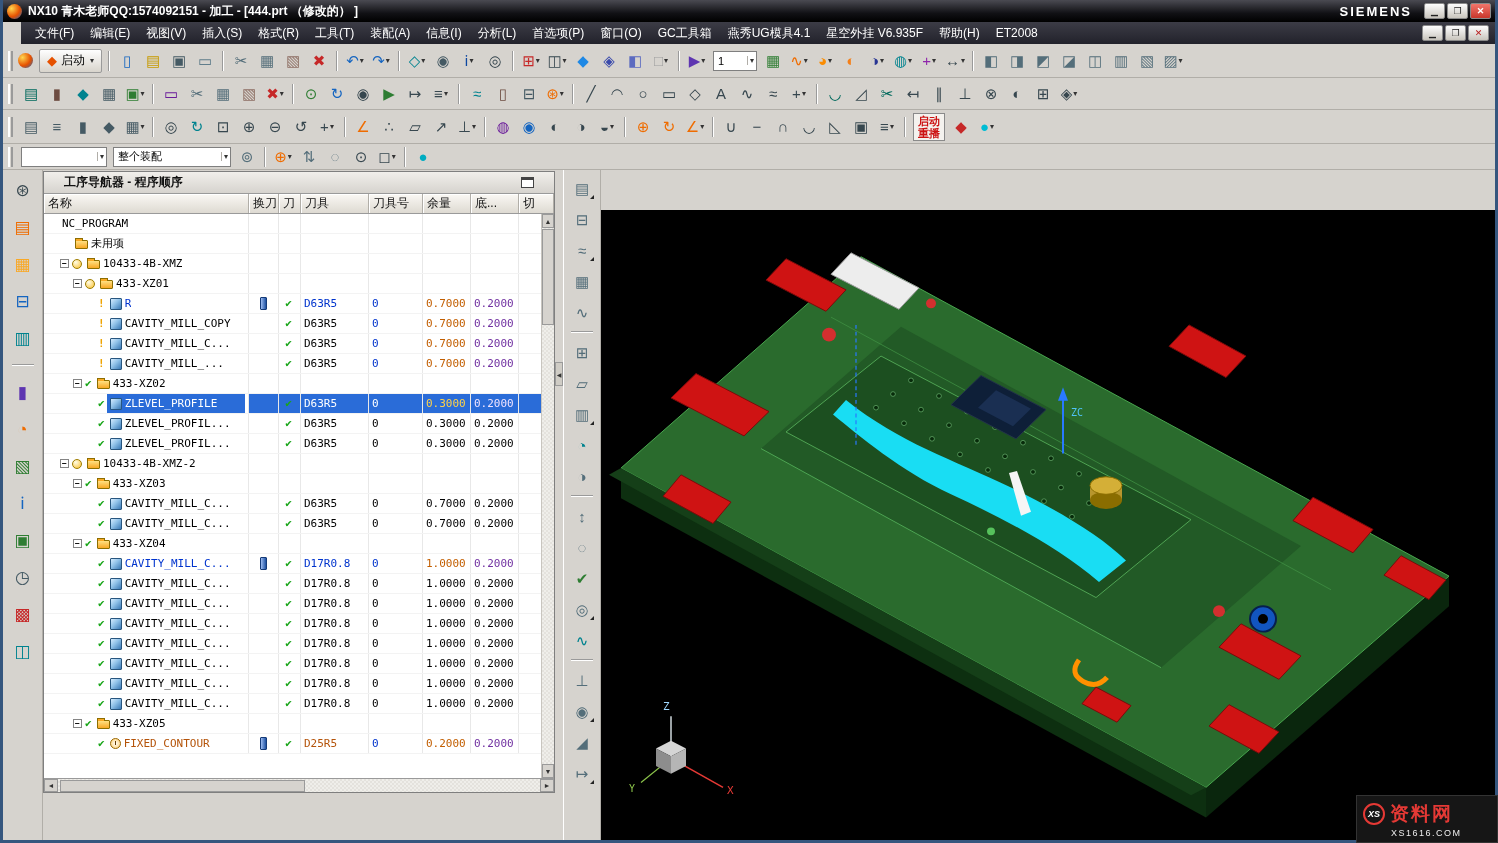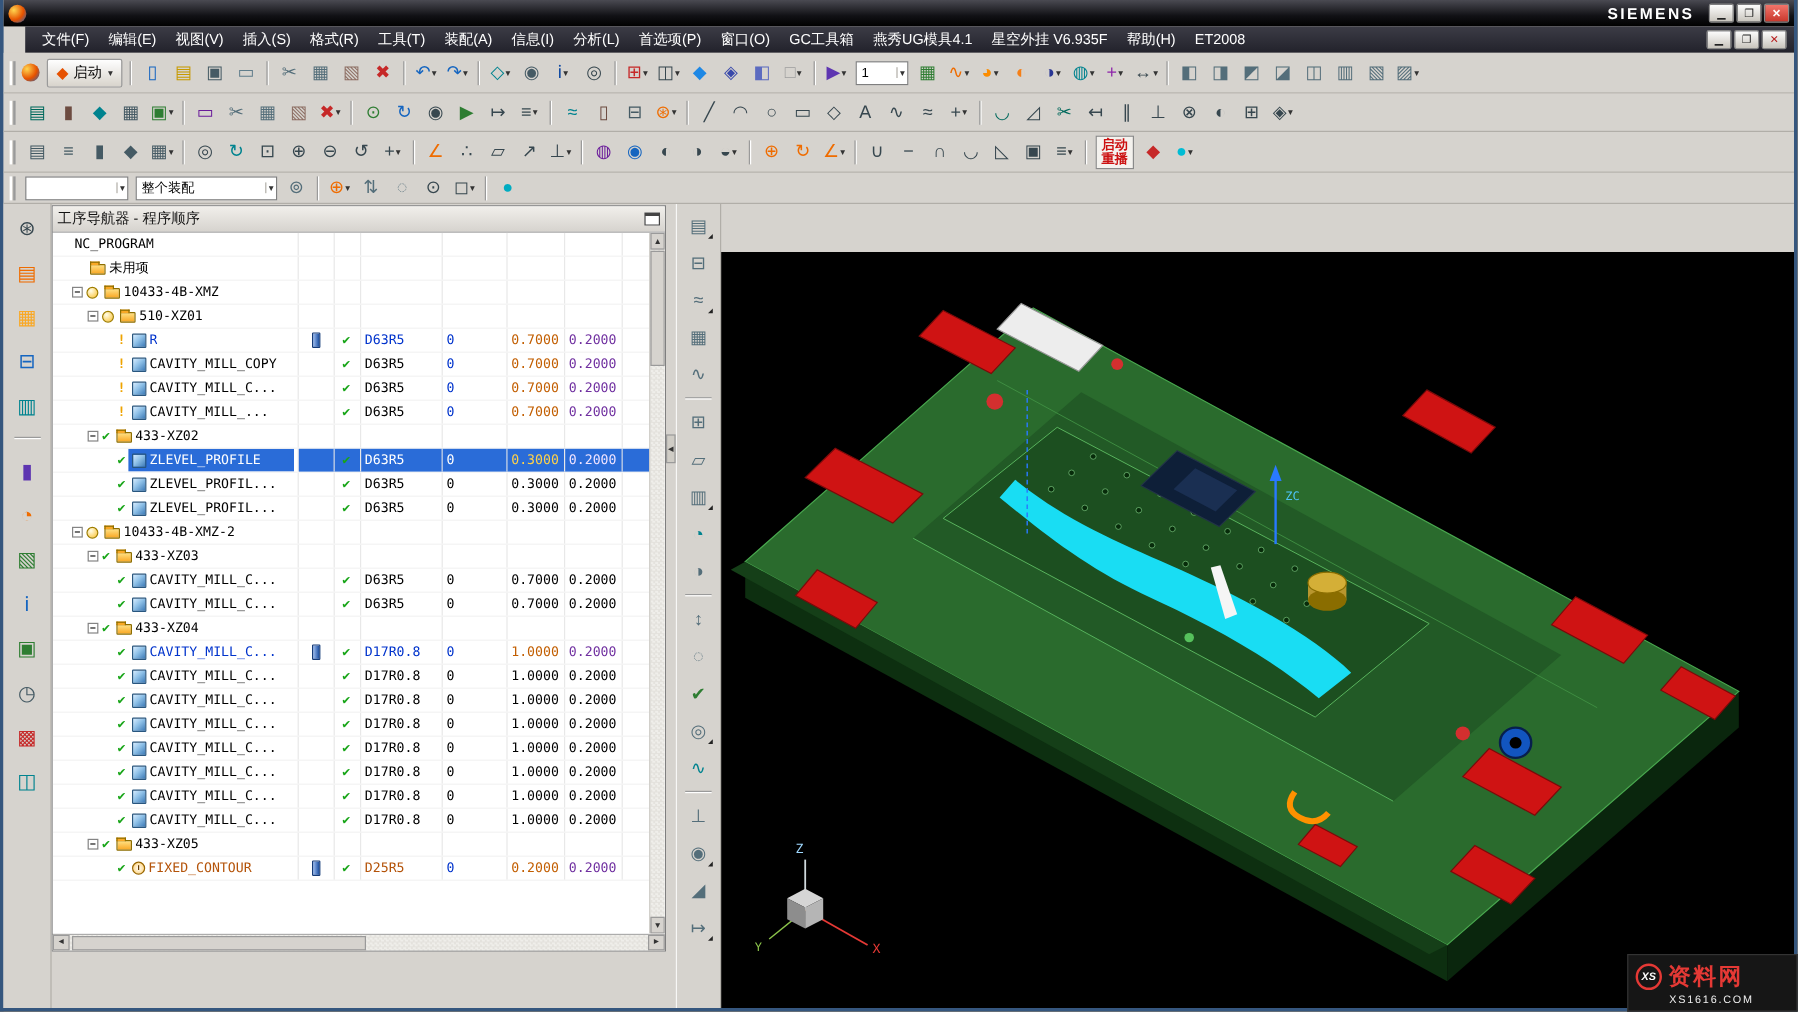--- a/index.html
+++ b/index.html
@@ -42,22 +42,22 @@
     text-align:center;padding:1px 2px;margin:0 3px;flex:none;font-weight:bold;}
   .fly{position:absolute;right:0;bottom:0;width:0;height:0;border-left:4px solid transparent;border-bottom:4px solid #222;}
   
   .main{flex:1;display:flex;min-height:0;background:#d6d3ce;}
   .resbar{width:40px;flex:none;background:#d6d3ce;border-right:1px solid #b1aea8;display:flex;flex-direction:column;
     align-items:center;padding-top:8px;gap:13px;}
   .resbar .tbtn .g{font-size:17px;}
   .resbar .tsep{width:22px;height:2px;border:none;border-top:1px solid #9a9a9a;border-bottom:1px solid #fff;margin:1px 0;}
   
   .navpanel{width:512px;flex:none;height:622px;background:#fff;border:1px solid #7f7f7f;display:flex;flex-direction:column;margin:1px 0 0 0;}
-  .ntitle{height:22px;flex:none;display:flex;align-items:center;padding:0 4px;background:linear-gradient(#f1efeb,#d6d3ce);
-    border-bottom:1px solid #9a9a9a;font-weight:normal;font-size:12px;color:#111;text-align:center;}
+  .ntitle{height:22px;flex:none;display:flex;align-items:center;padding:0 20px;background:linear-gradient(#f1efeb,#d6d3ce);
+    border-bottom:1px solid #9a9a9a;font-weight:bold;font-size:12px;color:#111;text-align:center;}
   .undock{margin-left:auto;width:13px;height:11px;border:1px solid #444;border-top:3px solid #444;background:#fff;}
   .nhead{display:flex;height:20px;flex:none;background:linear-gradient(#faf8f4,#dedad2);border-bottom:1px solid #9a9a9a;font-size:12px;color:#111;}
   .hc{display:flex;align-items:center;padding:0 4px;border-right:1px solid #b1aea8;box-shadow:inset 1px 1px 0 #fff;white-space:nowrap;overflow:hidden;flex:none;}
   .hc0{width:205px}.hc1{width:30px}.hc2{width:22px}.hc3{width:68px}.hc4{width:54px}.hc5{width:48px}.hc6{width:48px}.hc7{width:35px}
   .nbody{position:relative;flex:1;background:#fff;overflow:hidden;}
   .rows{margin-right:13px;}
   .nrow{display:flex;height:20px;align-items:center;border-bottom:1px solid #f3f3f3;
     font-family:"DejaVu Sans Mono",monospace;font-size:11px;color:#000;}
   .c{height:100%;display:flex;align-items:center;border-right:1px solid #e8e8e8;padding:0 3px;flex:none;overflow:hidden;white-space:nowrap;}
   .cname{width:205px}.ctc{width:30px;justify-content:center}.ckn{width:22px;justify-content:center}
@@ -117,20 +117,21 @@
   .wm-brand{color:#e53935;font-size:19px;font-weight:bold;letter-spacing:2px;white-space:nowrap;}
   .wm-site{color:#eee;font-size:9px;letter-spacing:1.5px;margin-top:1px;padding-left:28px;}
 </style>
 </head>
 <body>
 
 <div class="window">
 
   <div class="titlebar">
     <span class="nxlogo"></span>
+    <span class="title-text">NX10 青木老师QQ:1574092151 - 加工 - [444.prt （修改的） ]</span>
     <span class="brand">SIEMENS</span>
     <span class="wbtn">▁</span>
     <span class="wbtn">❐</span>
     <span class="wbtn close">✕</span>
   </div>
 
   <div class="menubar">
     <div class="menu-items">
         <span class="mitem">文件(F)</span>
         <span class="mitem">编辑(E)</span>
@@ -640,20 +641,30 @@
         <span class="tbtn">
           <span class="g" style="color: rgb(0, 131, 143);">◫</span>
         </span>
       </div>
 
     <div class="navpanel">
       <div class="ntitle">
         <span>工序导航器 - 程序顺序</span>
         <span class="undock"></span>
       </div>
+      <div class="nhead">
+          <div class="hc hc0">名称</div>
+          <div class="hc hc1">换刀</div>
+          <div class="hc hc2">刀</div>
+          <div class="hc hc3">刀具</div>
+          <div class="hc hc4">刀具号</div>
+          <div class="hc hc5">余量</div>
+          <div class="hc hc6">底...</div>
+          <div class="hc hc7">切</div>
+        </div>
       <div class="nbody">
         <div class="rows">
             <div class="nrow">
               <div class="c cname" style="padding-left: 3px;">
                 <span class="expsp"></span>
                 <span class="hl">
                   <span class="lbl">NC_PROGRAM</span>
                 </span>
               </div>
               <div class="c ctc"></div>
@@ -696,21 +707,21 @@
               <div class="c cmar"></div>
               <div class="c cflo"></div>
               <div class="c ccut"></div>
             </div>
             <div class="nrow">
               <div class="c cname" style="padding-left: 29px;">
                 <span class="exp">−</span>
                 <span class="st-bulb"></span>
                 <span class="hl">
                   <span class="ico-folder"></span>
-                  <span class="lbl">510-XZ01</span>
+                  <span class="lbl">433-XZ01</span>
                 </span>
               </div>
               <div class="c ctc"></div>
               <div class="c ckn"></div>
               <div class="c ctool"></div>
               <div class="c ctno"></div>
               <div class="c cmar"></div>
               <div class="c cflo"></div>
               <div class="c ccut"></div>
             </div>

